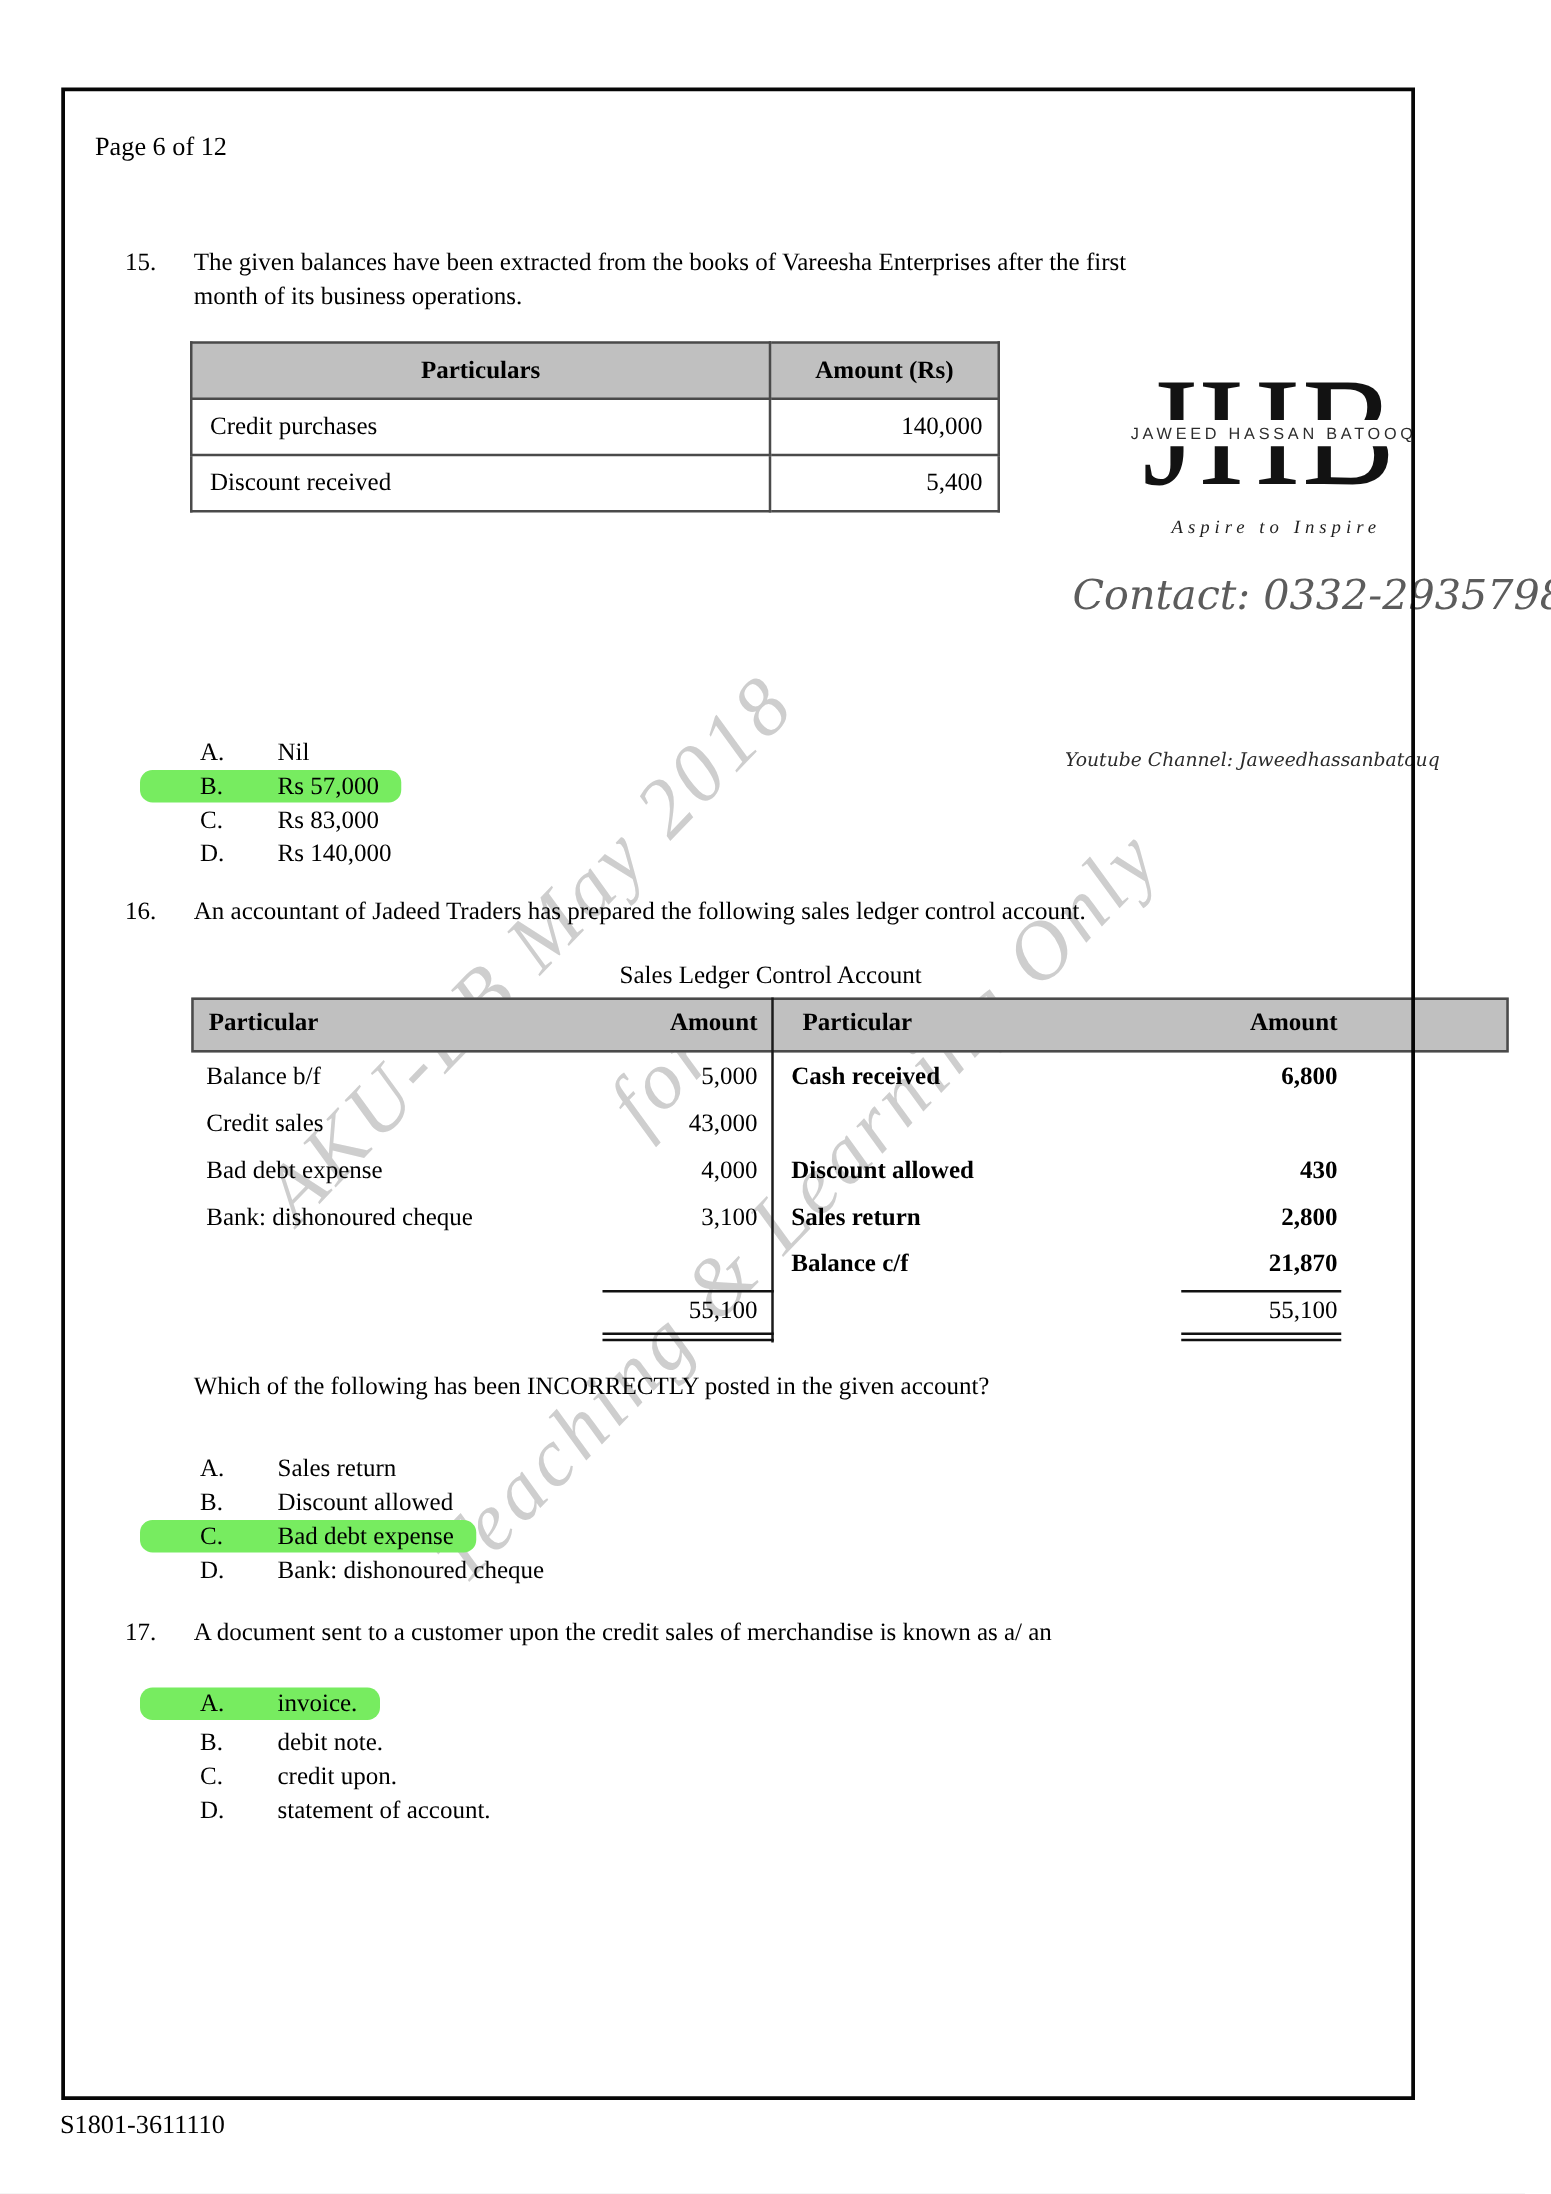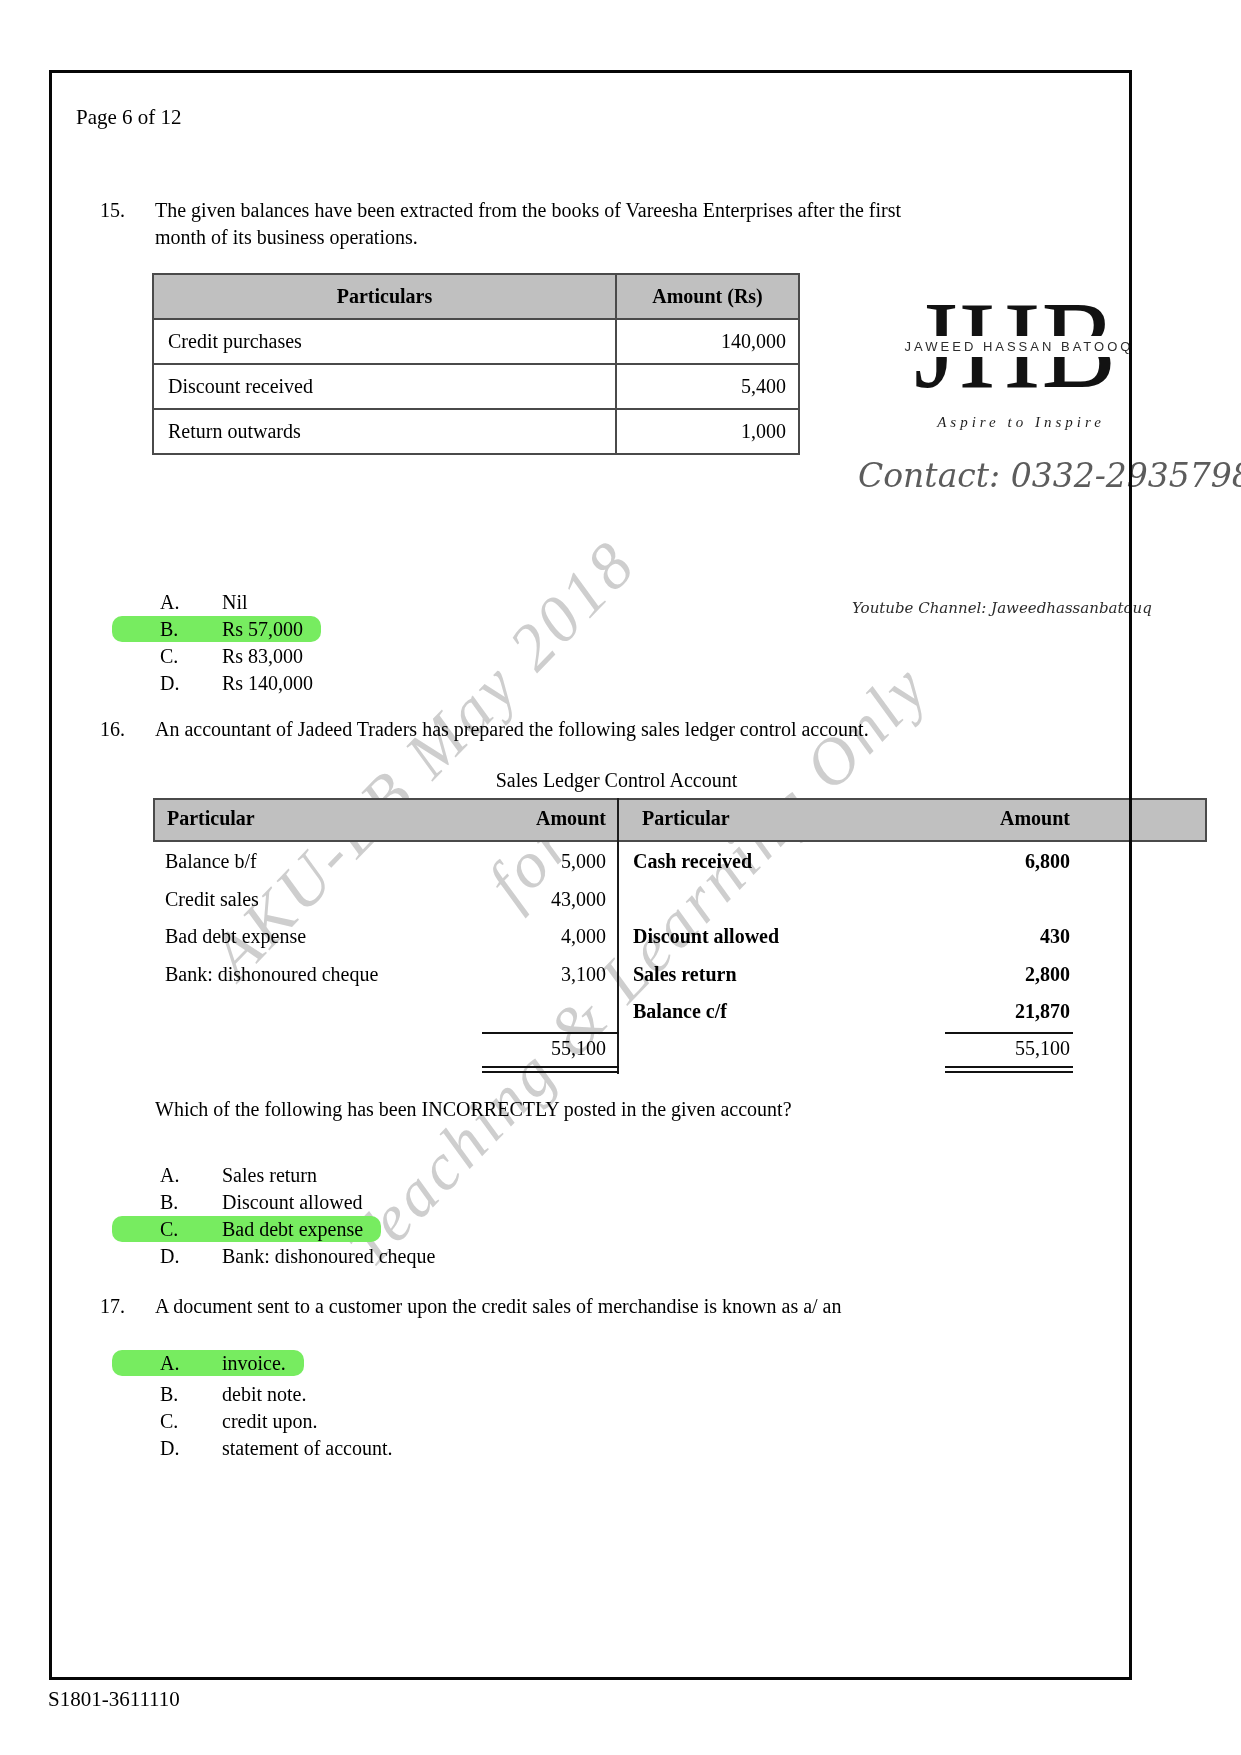--- a/index.html
+++ b/index.html
@@ -114,24 +114,20 @@
       <th class="c2">Amount (Rs)</th>
     </tr>
     <tr>
       <td class="c1">Credit purchases</td>
       <td class="c2">140,000</td>
     </tr>
     <tr>
       <td class="c1">Discount received</td>
       <td class="c2">5,400</td>
     </tr>
-    <tr>
-      <td class="c1">Return outwards</td>
-      <td class="c2">1,000</td>
-    </tr>
   </tbody>
     </table>
 
   <div class="mono">JHB</div>
   <div class="lname">JAWEED HASSAN BATOOQ</div>
   <div class="ltag">Aspire to Inspire</div>
   <div class="contact">Contact: 0332-2935798</div>
   <div class="yt">Youtube Channel: Jaweedhassanbatouq</div>
 
 

